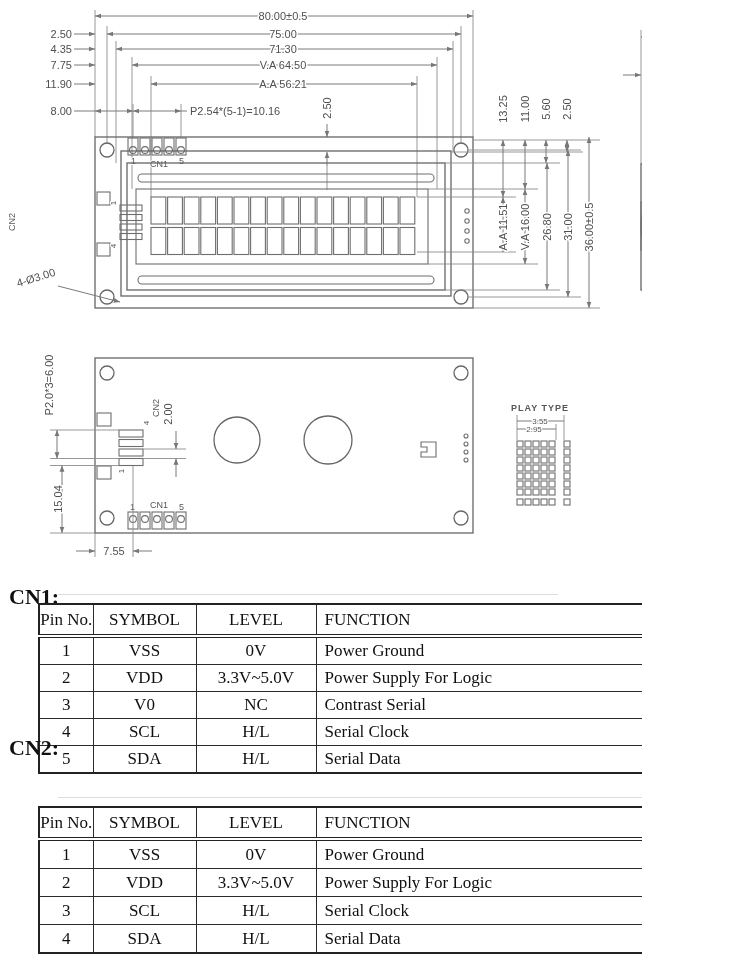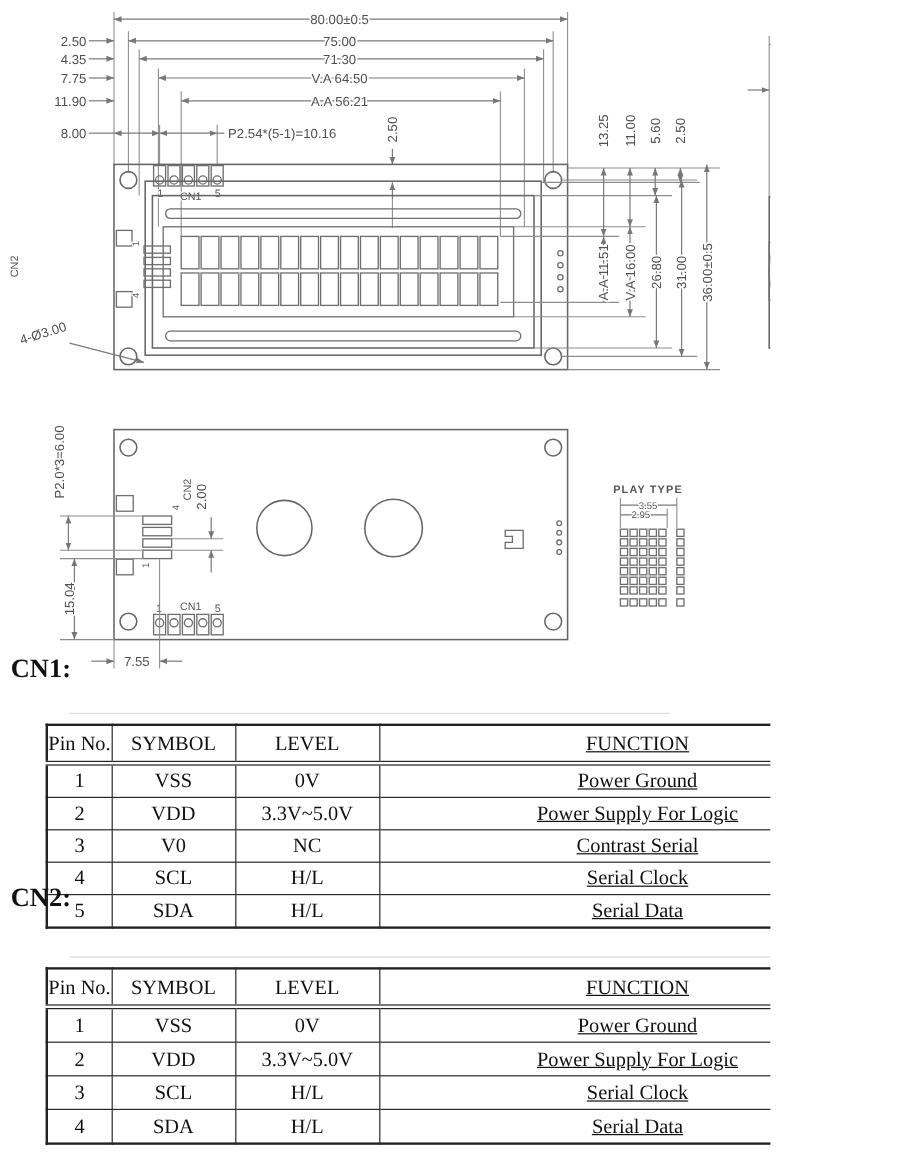--- a/index.html
+++ b/index.html
@@ -20,21 +20,21 @@
   .mid{text-anchor:middle;}
   .end{text-anchor:end;}
   
   .sec-title{position:absolute;left:9px;font:bold 22px "Liberation Serif",serif;color:#111;}
   .rule{position:absolute;height:1px;background:#dcdcdc;}
   table.pins{position:absolute;left:38px;width:700px;border-collapse:collapse;table-layout:fixed;
              border:2px solid #222;font-family:"Liberation Serif",serif;color:#101010;}
   table.pins th{font-weight:normal;font-size:17px;border:1px solid #2a2a2a;
                 border-bottom:4px double #222;height:29px;padding:0;margin-left:12px;}
   table.pins td{font-size:17px;border:1px solid #2a2a2a;text-align:center;padding:0;}
-  table.pins th.fn,table.pins td.fn{text-align:center;padding-left:8px;text-decoration:underline;}
+  table.pins th.fn,table.pins td.fn{text-align:left;padding-left:8px;}
   #cn1-table td{height:26px;} #cn2-table td{height:27px;}
   table.pins th{border-top:none;}
 </style>
 </head>
 <body>
 
 <div id="page">
 
 <svg width="750" height="575" viewBox="0 0 750 575">
   <defs>
@@ -347,21 +347,21 @@
           <rect x="517" y="499" width="6" height="6" class="thin"></rect>
           <rect x="525" y="499" width="6" height="6" class="thin"></rect>
           <rect x="533" y="499" width="6" height="6" class="thin"></rect>
           <rect x="541" y="499" width="6" height="6" class="thin"></rect>
           <rect x="549" y="499" width="6" height="6" class="thin"></rect>
           <rect x="564" y="499" width="6" height="6" class="thin"></rect>
         </g>
   </g>
 </svg>
 
-<div class="sec-title" style="top:544px">CN1:</div>
+<div class="sec-title" style="top:584px">CN1:</div>
 <div class="rule" style="left:58px;top:594px;width:500px"></div>
 <table class="pins" id="cn1-table" style="top:603px">
   <colgroup>
         <col style="width:54px">
         <col style="width:103px">
         <col style="width:120px">
         <col style="width:423px">
       </colgroup>
   <thead>
     <tr>

